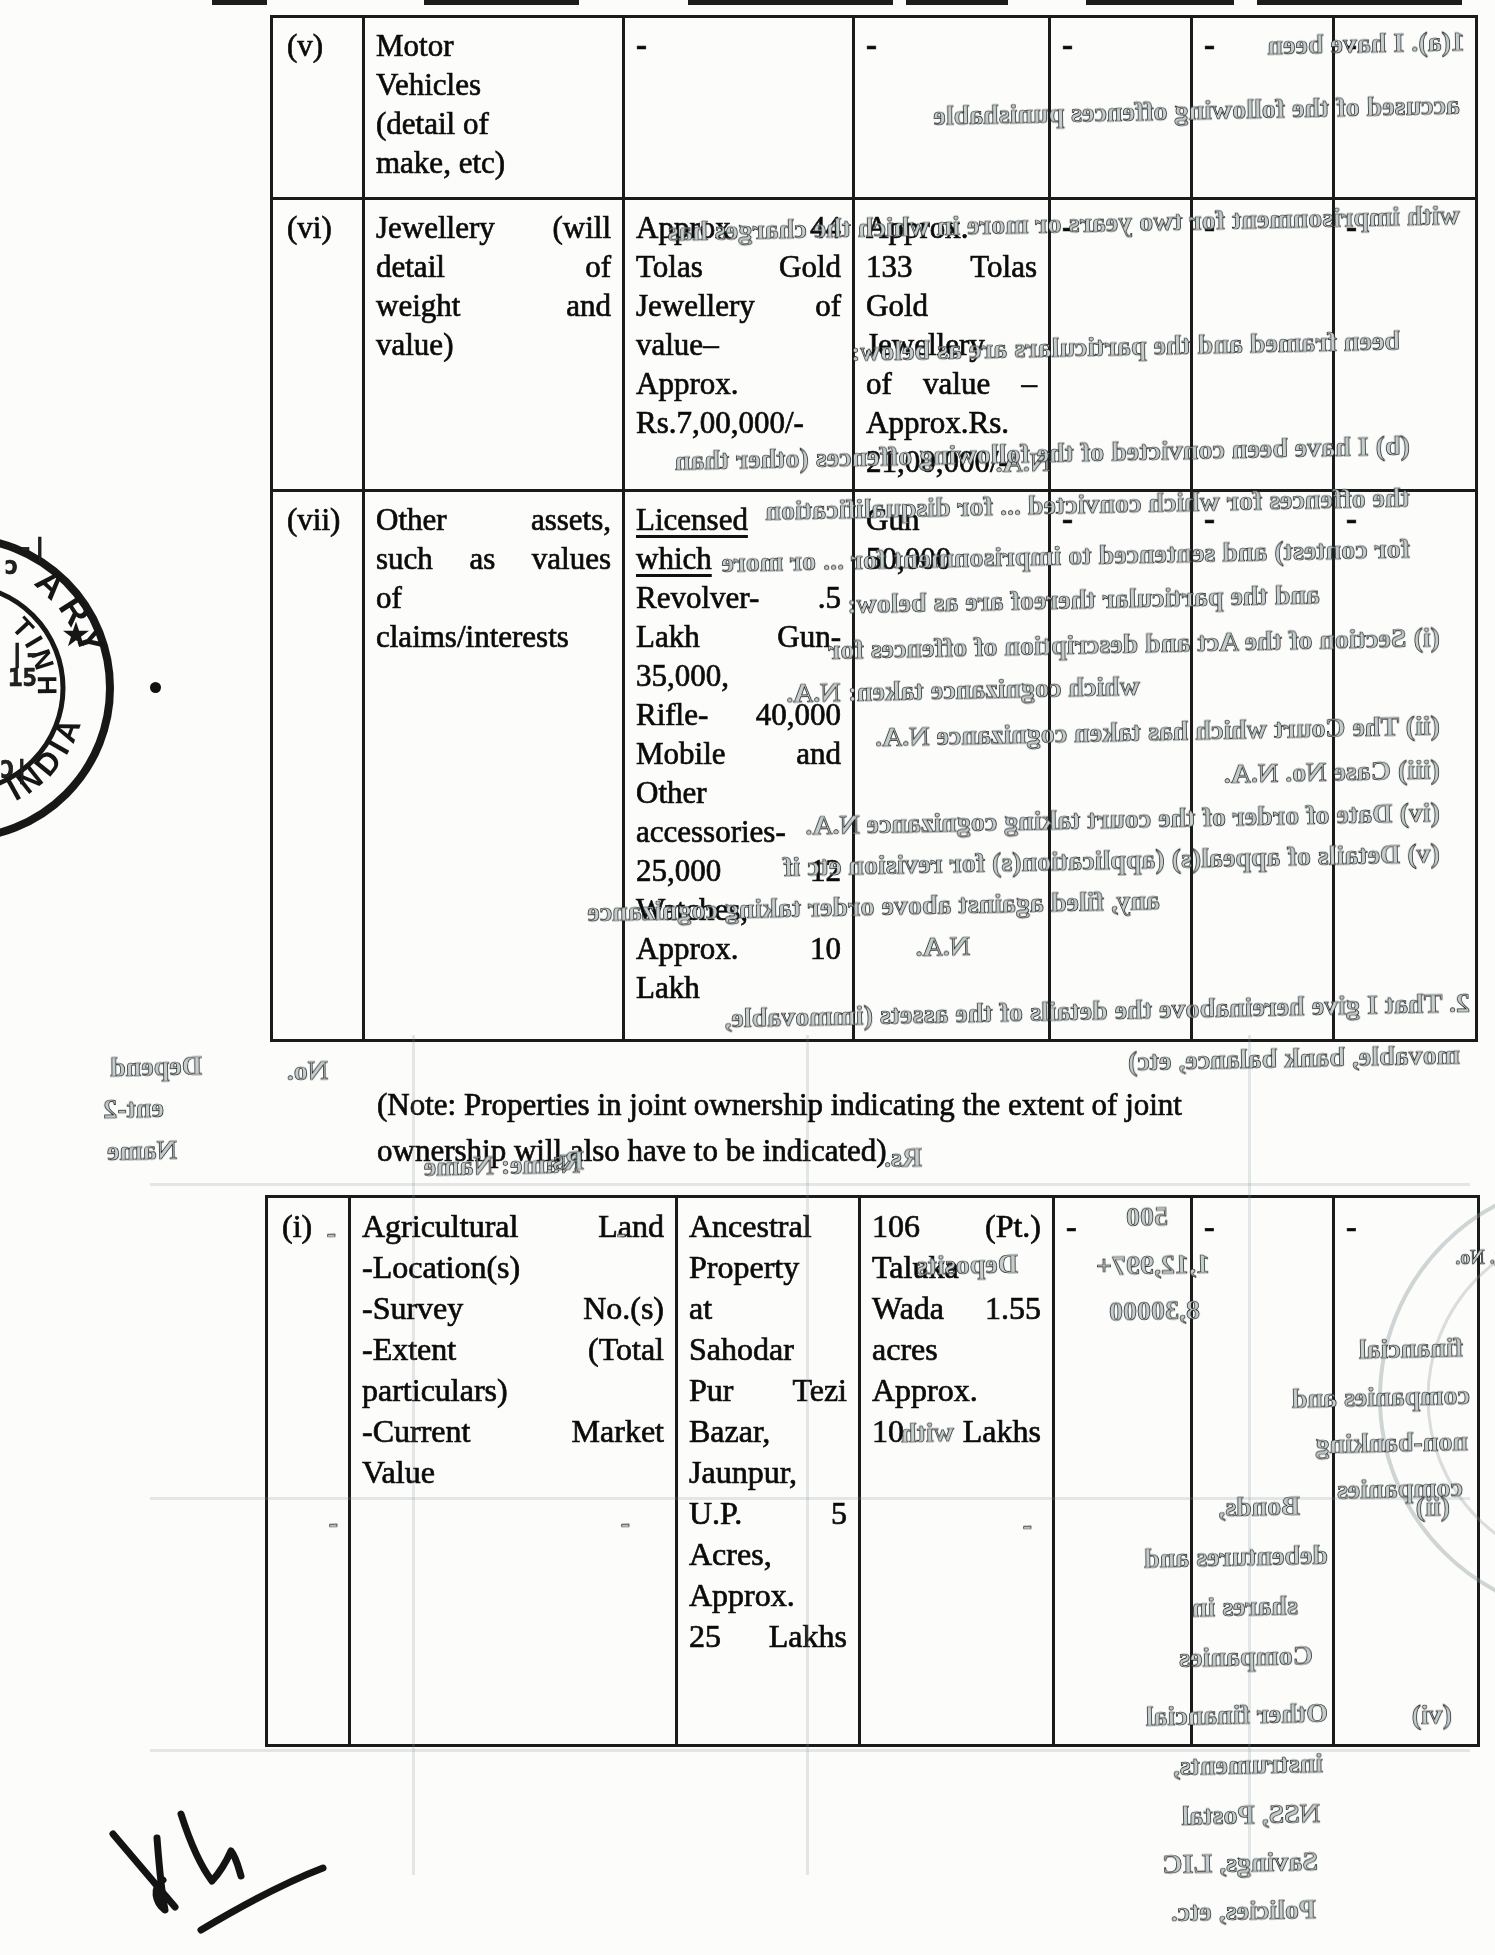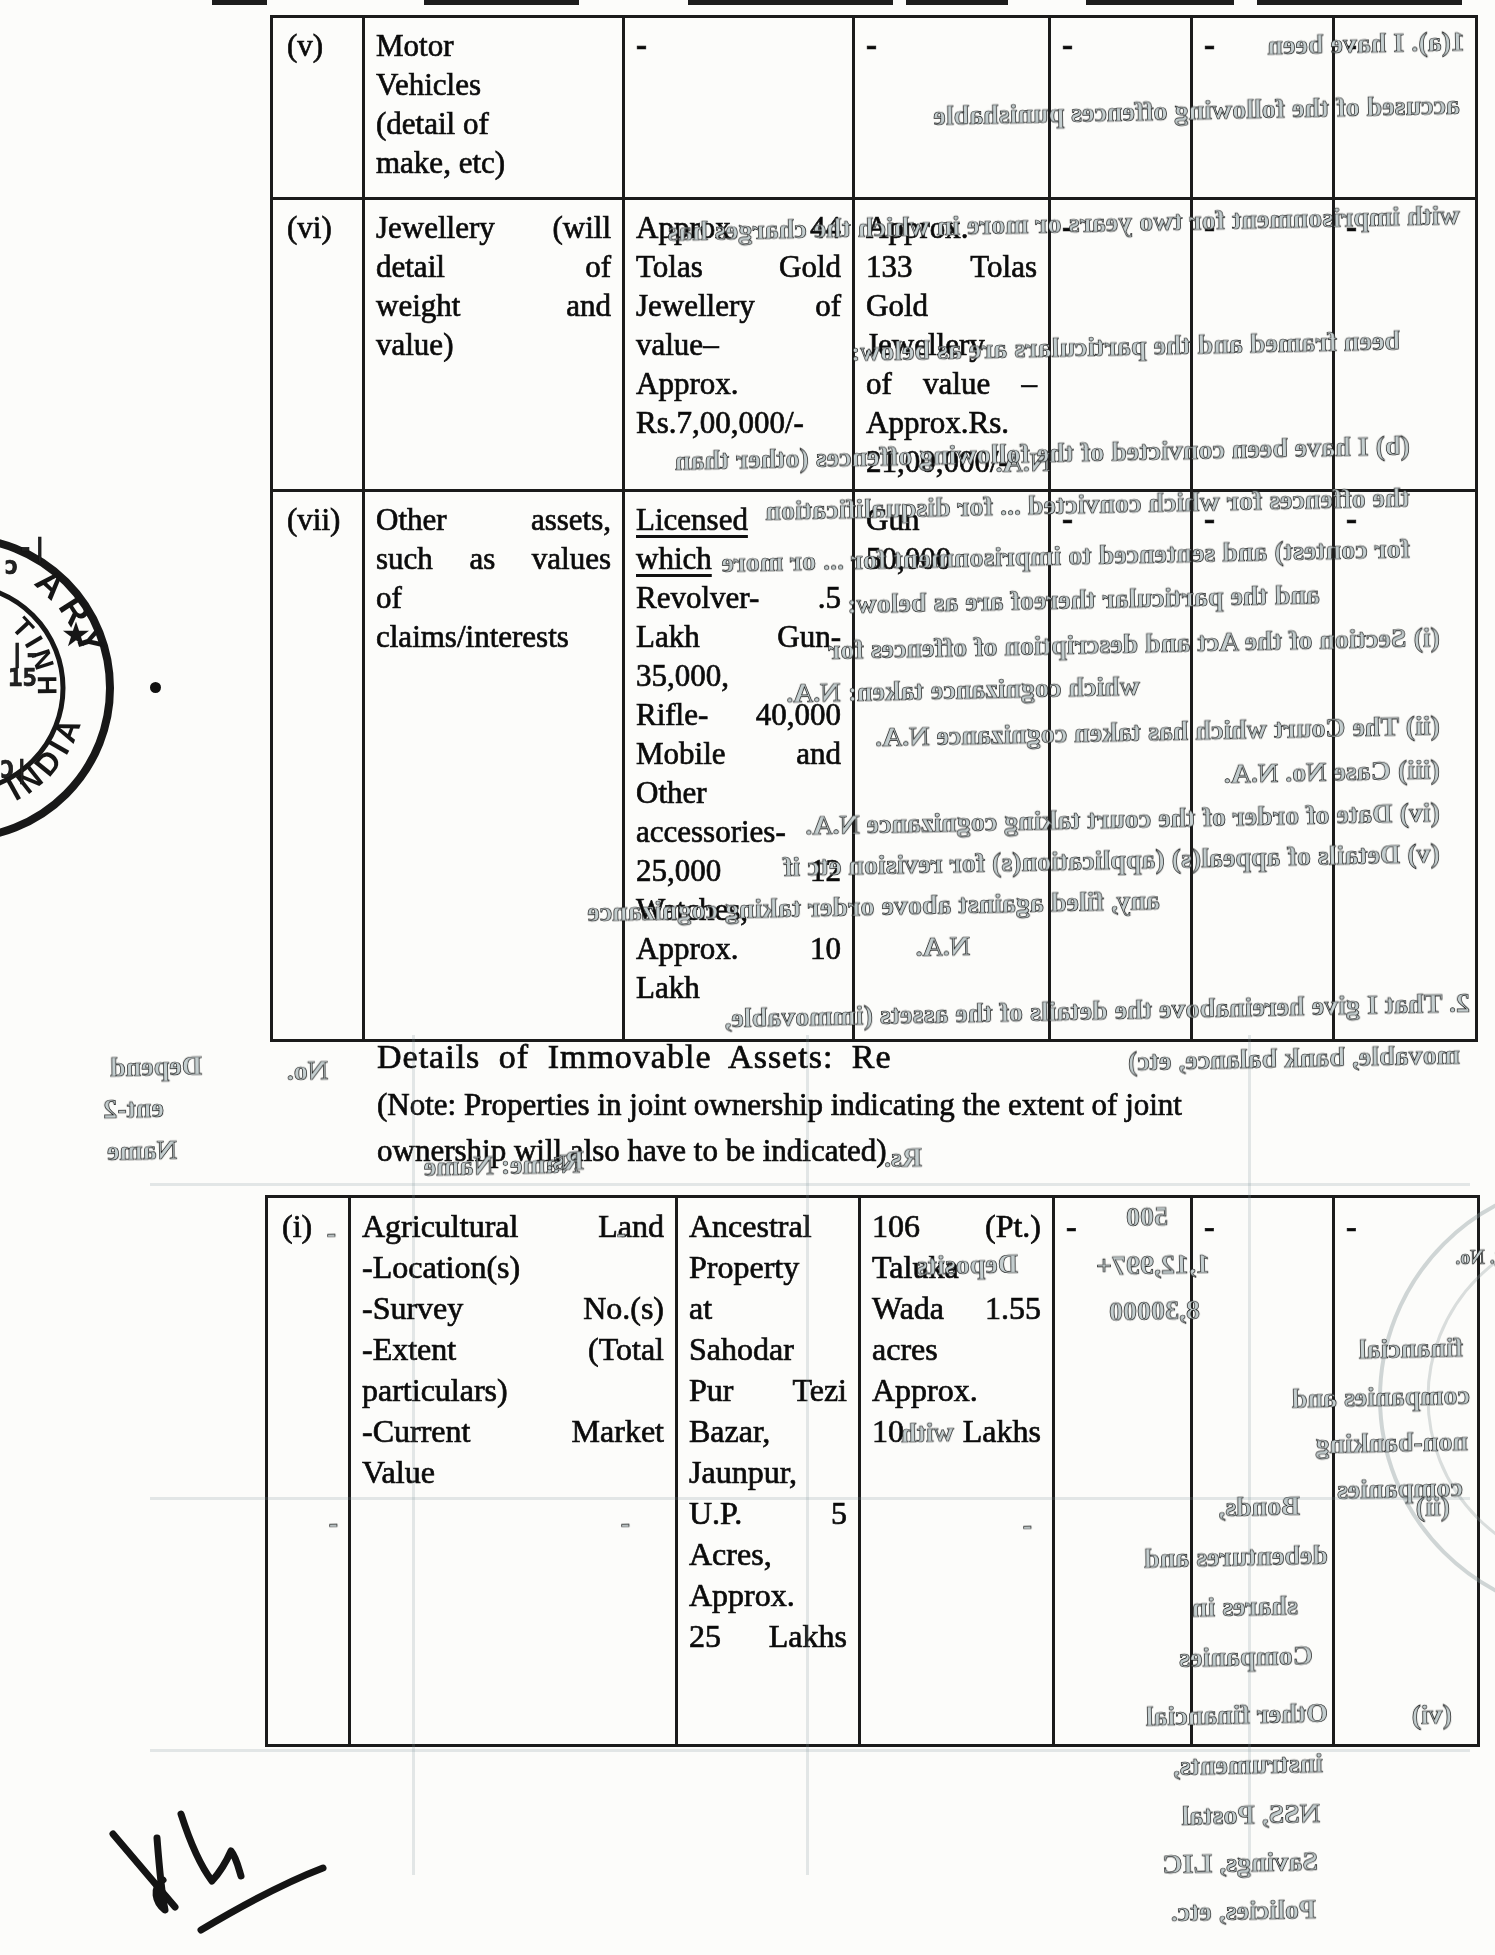--- a/index.html
+++ b/index.html
@@ -103,21 +103,20 @@
 Lakh</span></td>
       <td class="j">Gun
 50,000</td>
       <td class="dash">-</td>
       <td class="dash">-</td>
       <td class="dash">-</td>
     </tr>
   </tbody>
     </table>
 
-  <div class="heading">Details of Immovable Assets: Re</div>
   <div class="note">(Note: Properties in joint ownership indicating the extent of joint
 ownership will also have to be indicated)</div>
 
   <table class="t-bot">
     <colgroup>
       <col style="width:83px">
         <col style="width:327px">
         <col style="width:183px">
       <col style="width:194px">
         <col style="width:138px">

